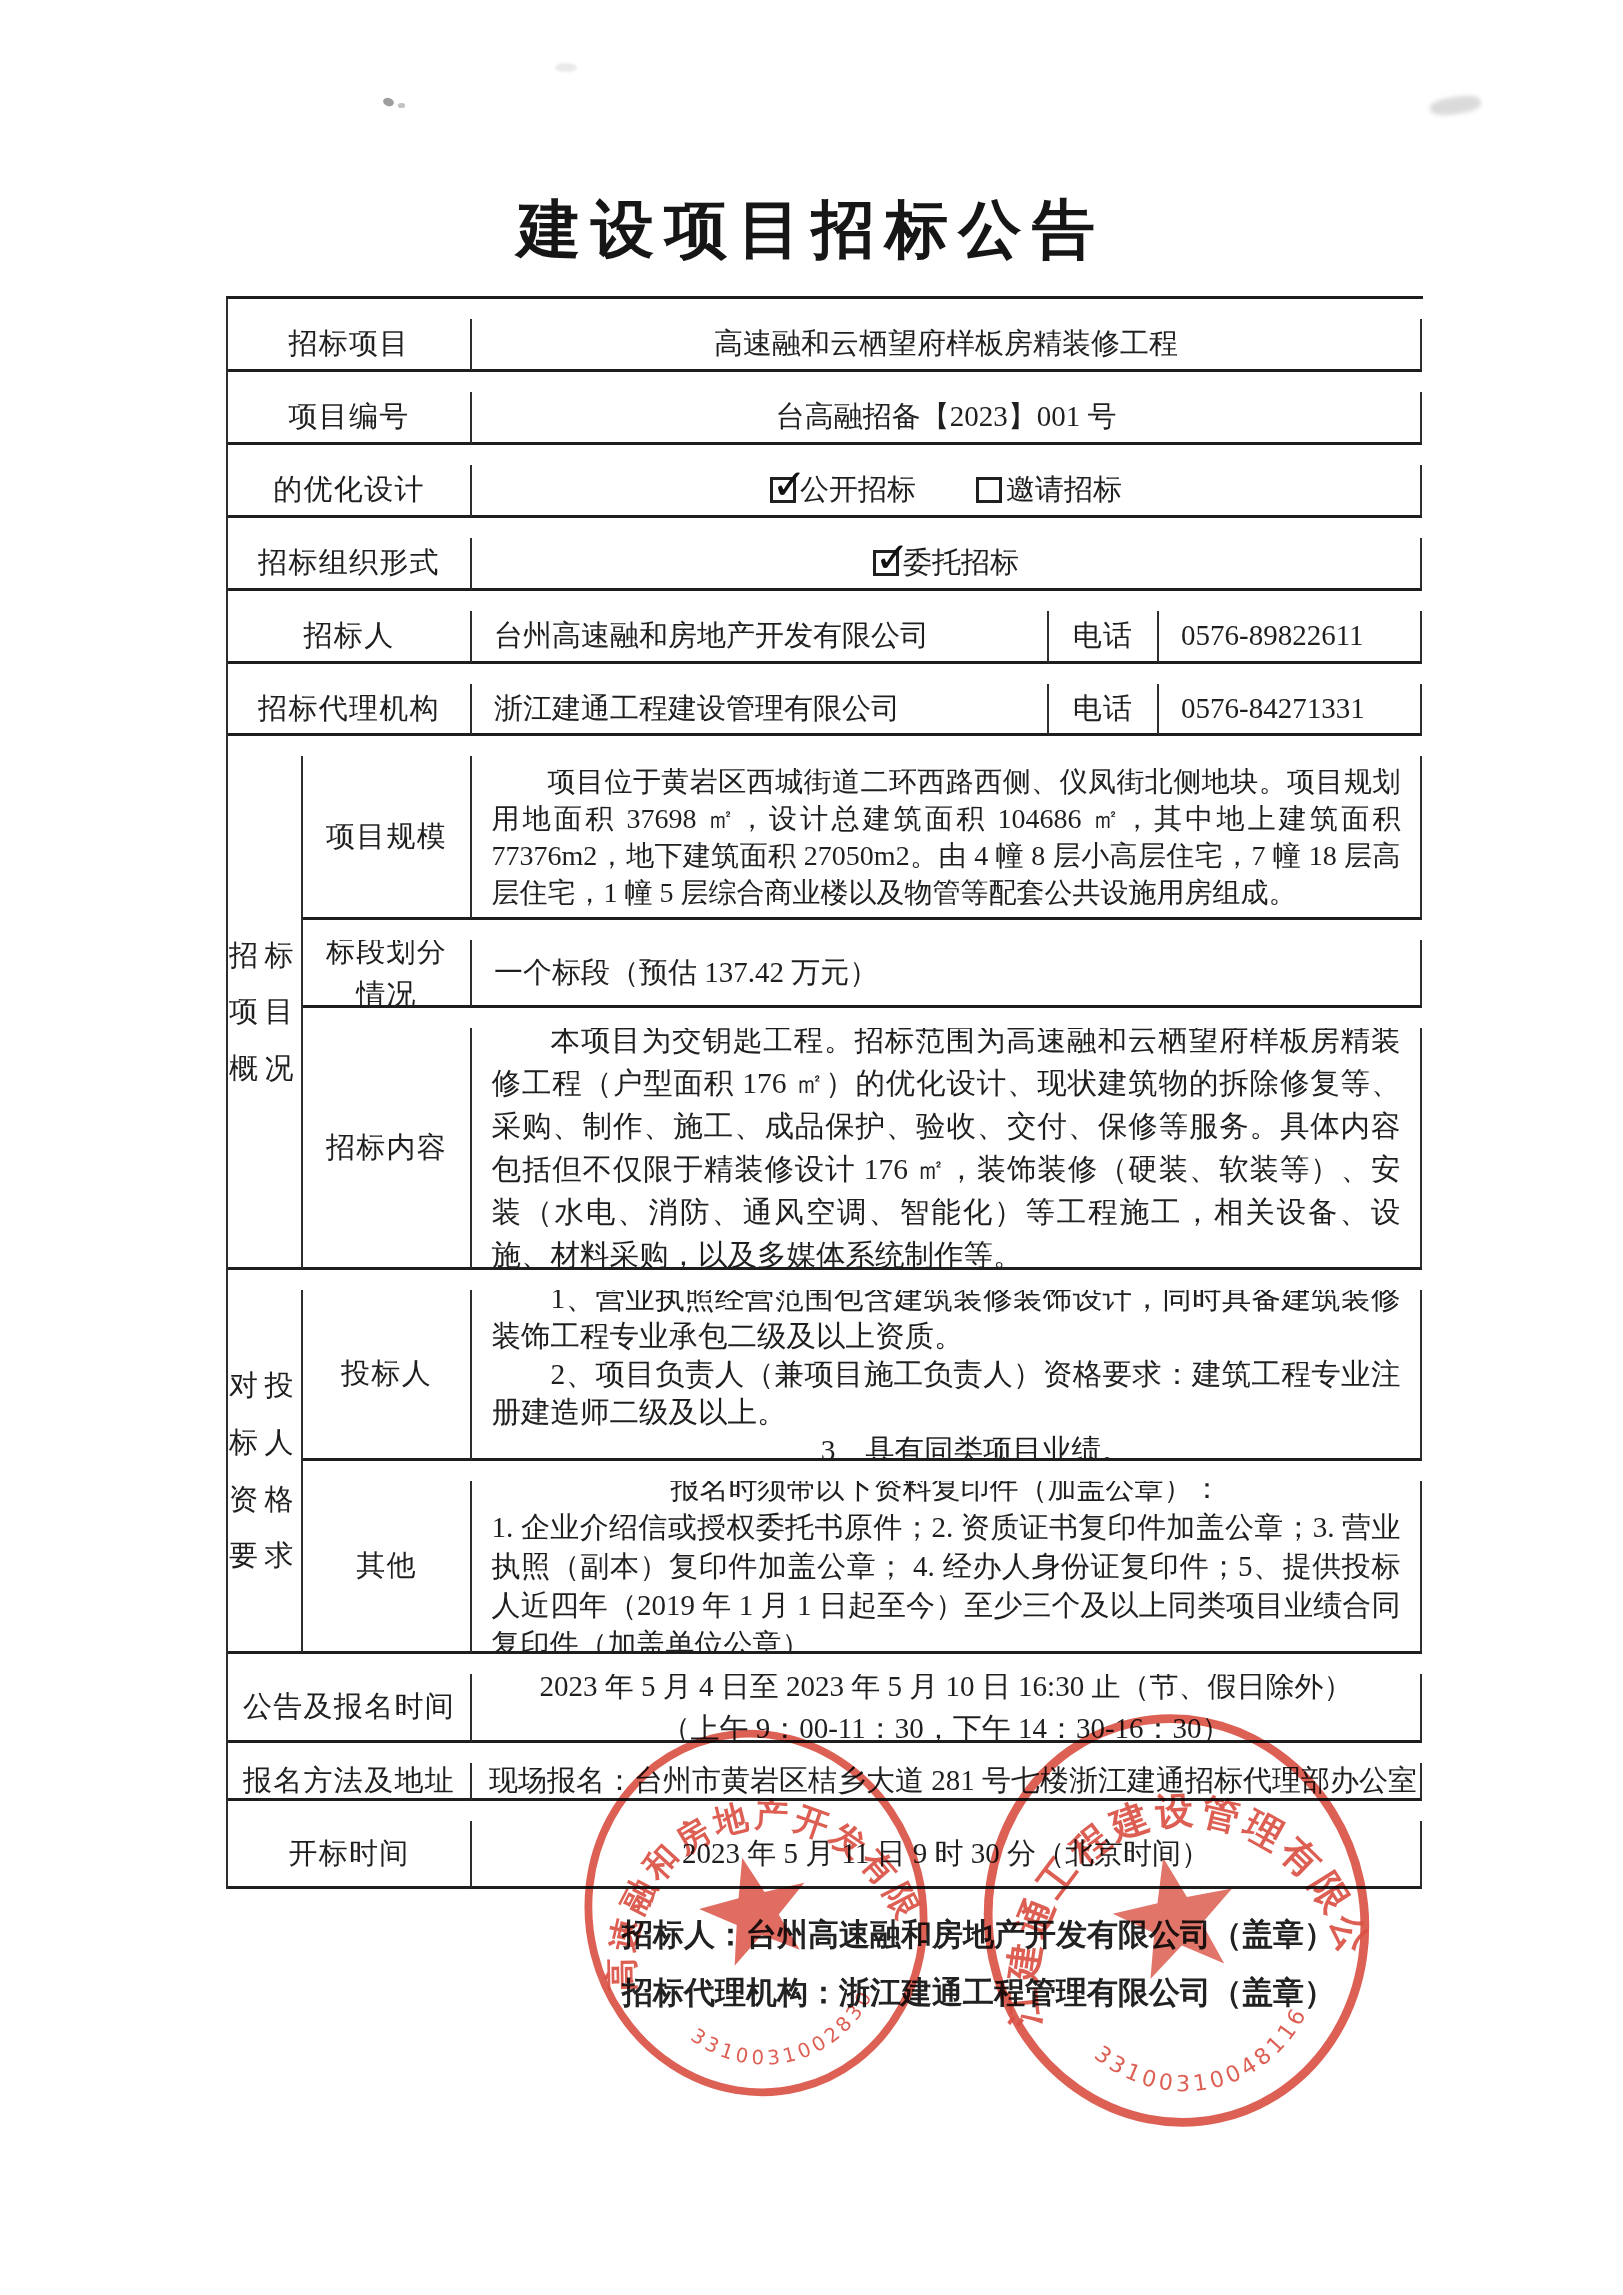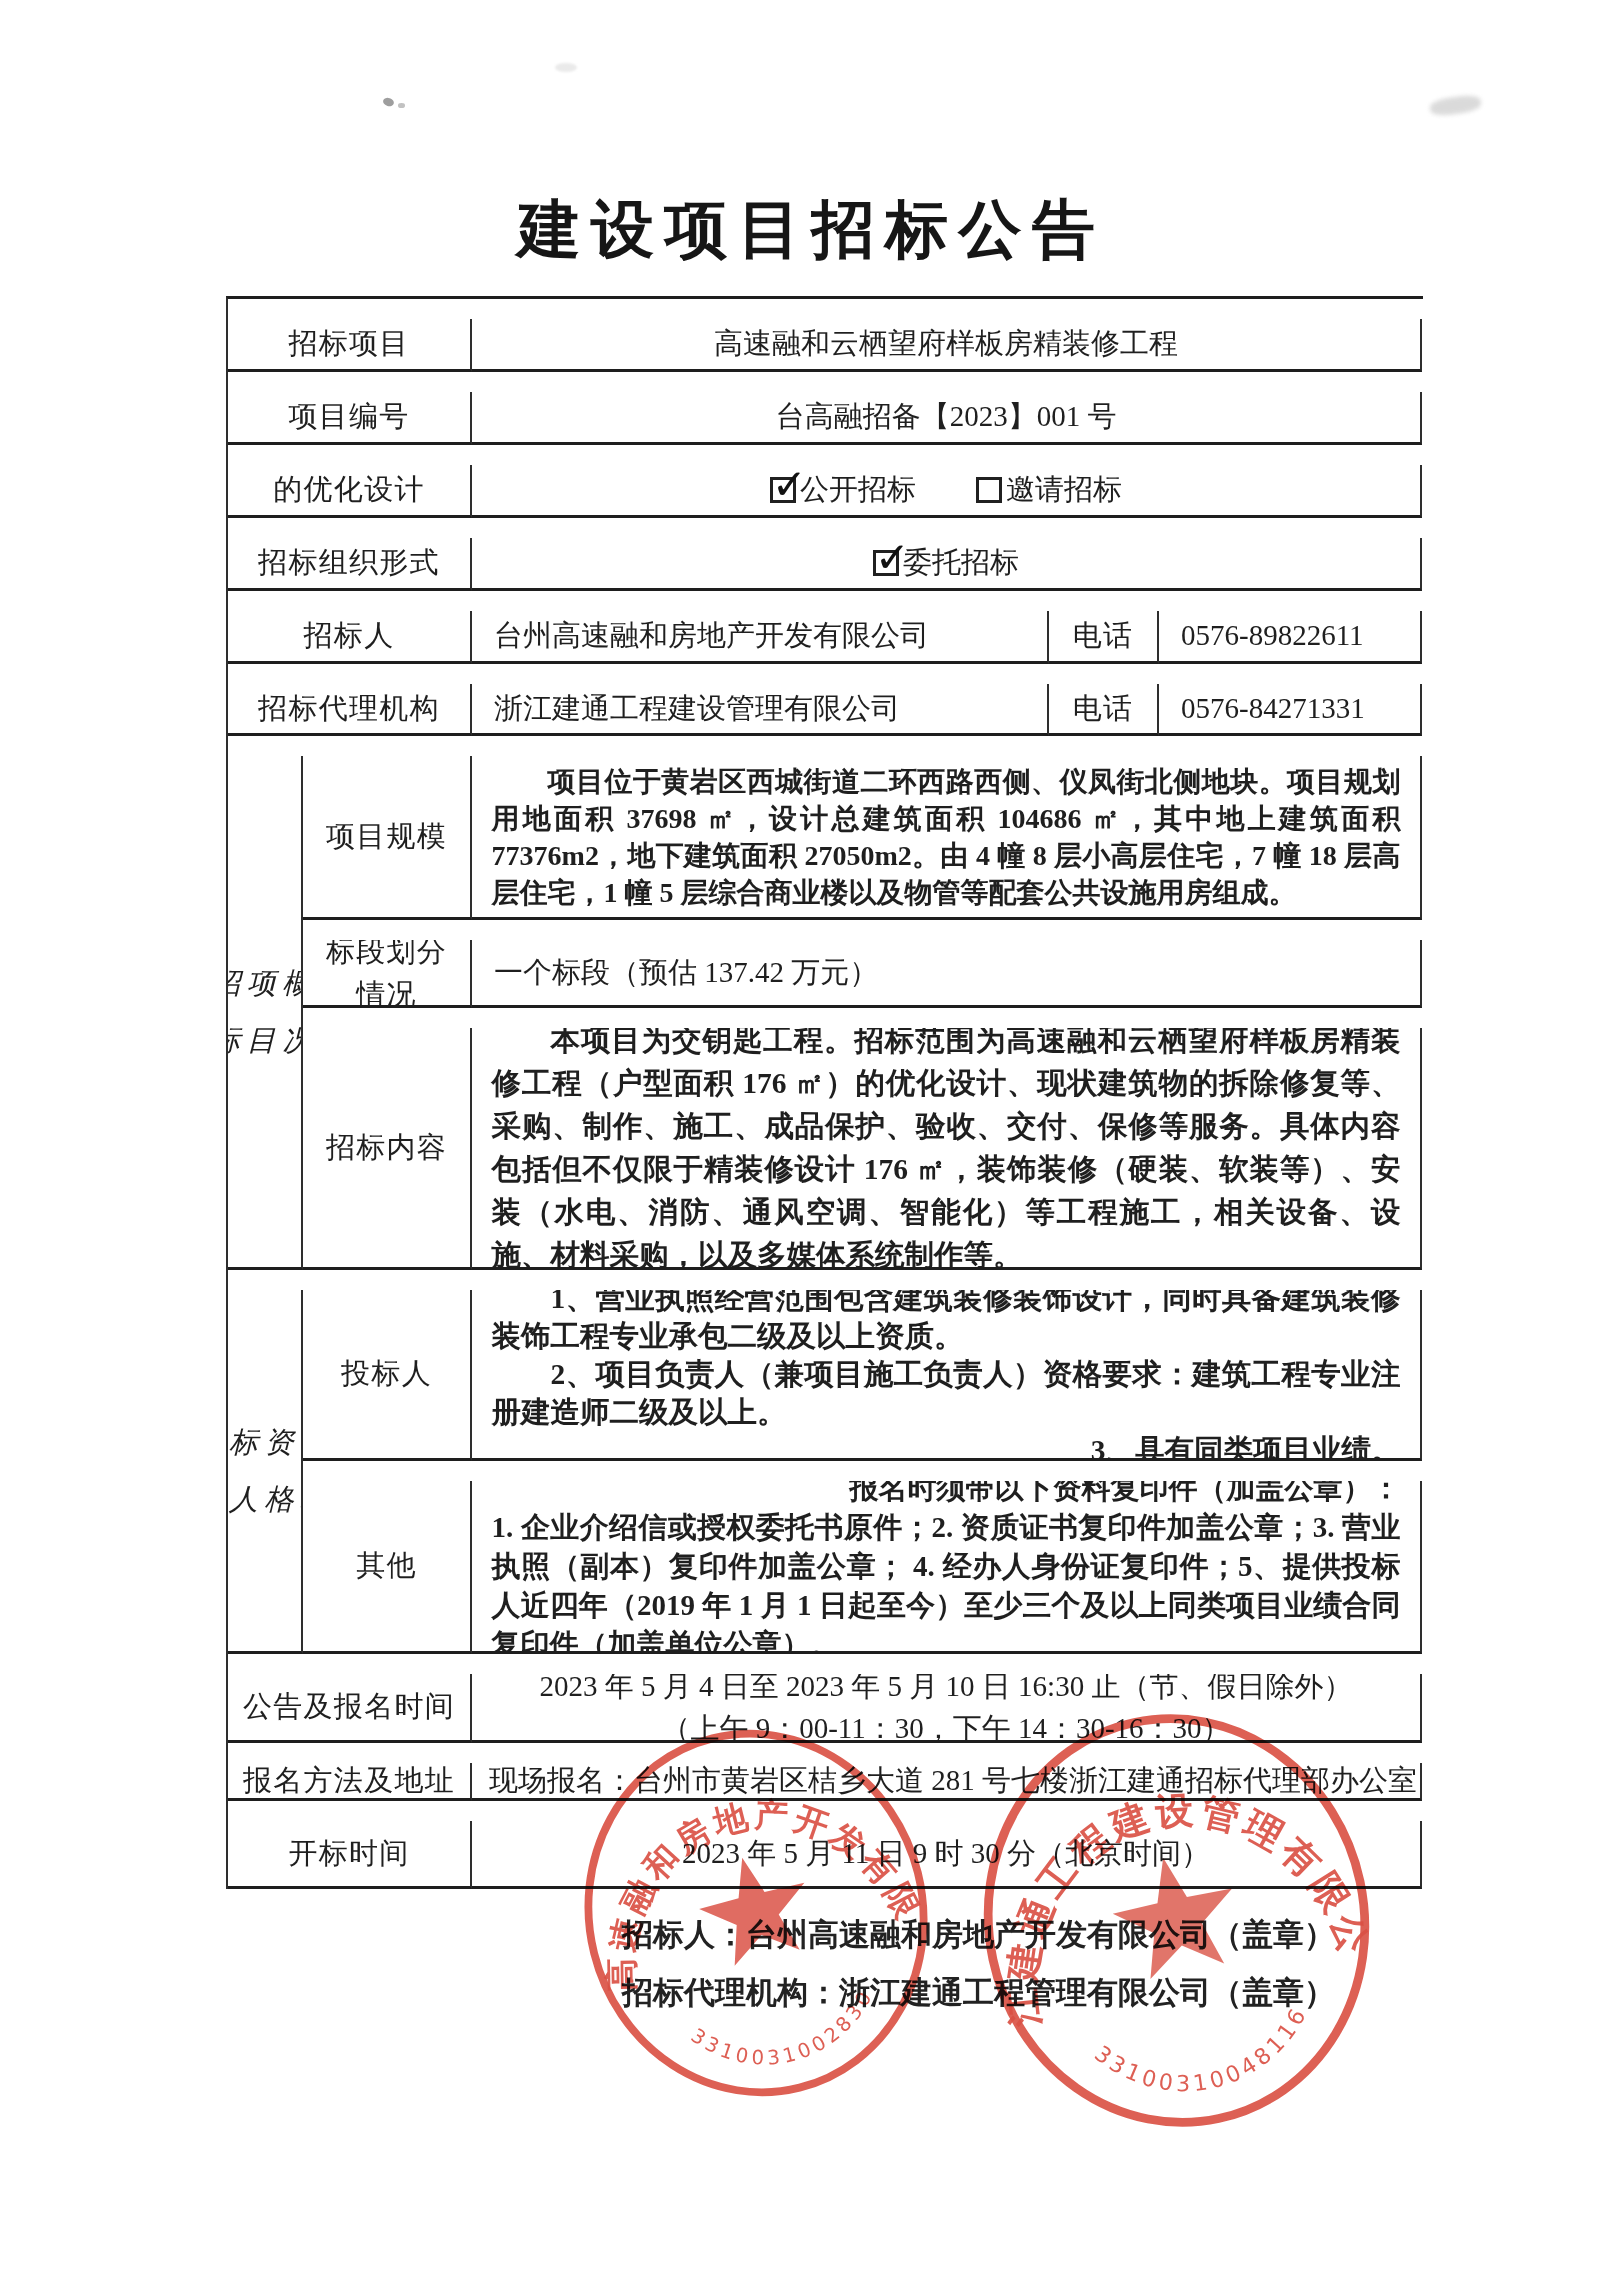--- a/index.html
+++ b/index.html
@@ -36,24 +36,24 @@
     border-left:2.6px solid var(--vline);
   }
   .cell{
     border-right:2.6px solid var(--vline);
     border-bottom:3.9px solid var(--hline);
     display:flex;align-items:center;justify-content:center;
     font-size:29px;line-height:1.3;text-align:center;
     box-sizing:border-box;overflow:hidden;margin-top:20px;
   }
   .lbl{letter-spacing:1.3px;}
-  .vlabel{flex-direction:row;line-height:1.95;letter-spacing:6.5px;font-style:italic;}
+  .vlabel{flex-direction:column;line-height:1.95;letter-spacing:6.5px;}
   .paras{
-    flex-direction:column;align-items:flex-end;justify-content:center;
-    text-align:justify;padding:6.5px 19.6px;font-weight:bold;
+    flex-direction:column;align-items:center;justify-content:center;
+    text-align:justify;padding:6.5px 19.6px;
   }
   .paras p{margin:0;}
   .indent{text-indent:2em;}
   .scale-text{font-size:28px;line-height:37px;}
   .content-text{font-size:29.5px;line-height:43px;}
   .bidder-text{font-size:29.5px;line-height:38px;}
   .other-text{font-size:29px;line-height:39px;}
   .left-pad{justify-content:flex-start;padding-left:22px;text-align:left;}
   .two-line{flex-direction:column;line-height:1.45;}
 

